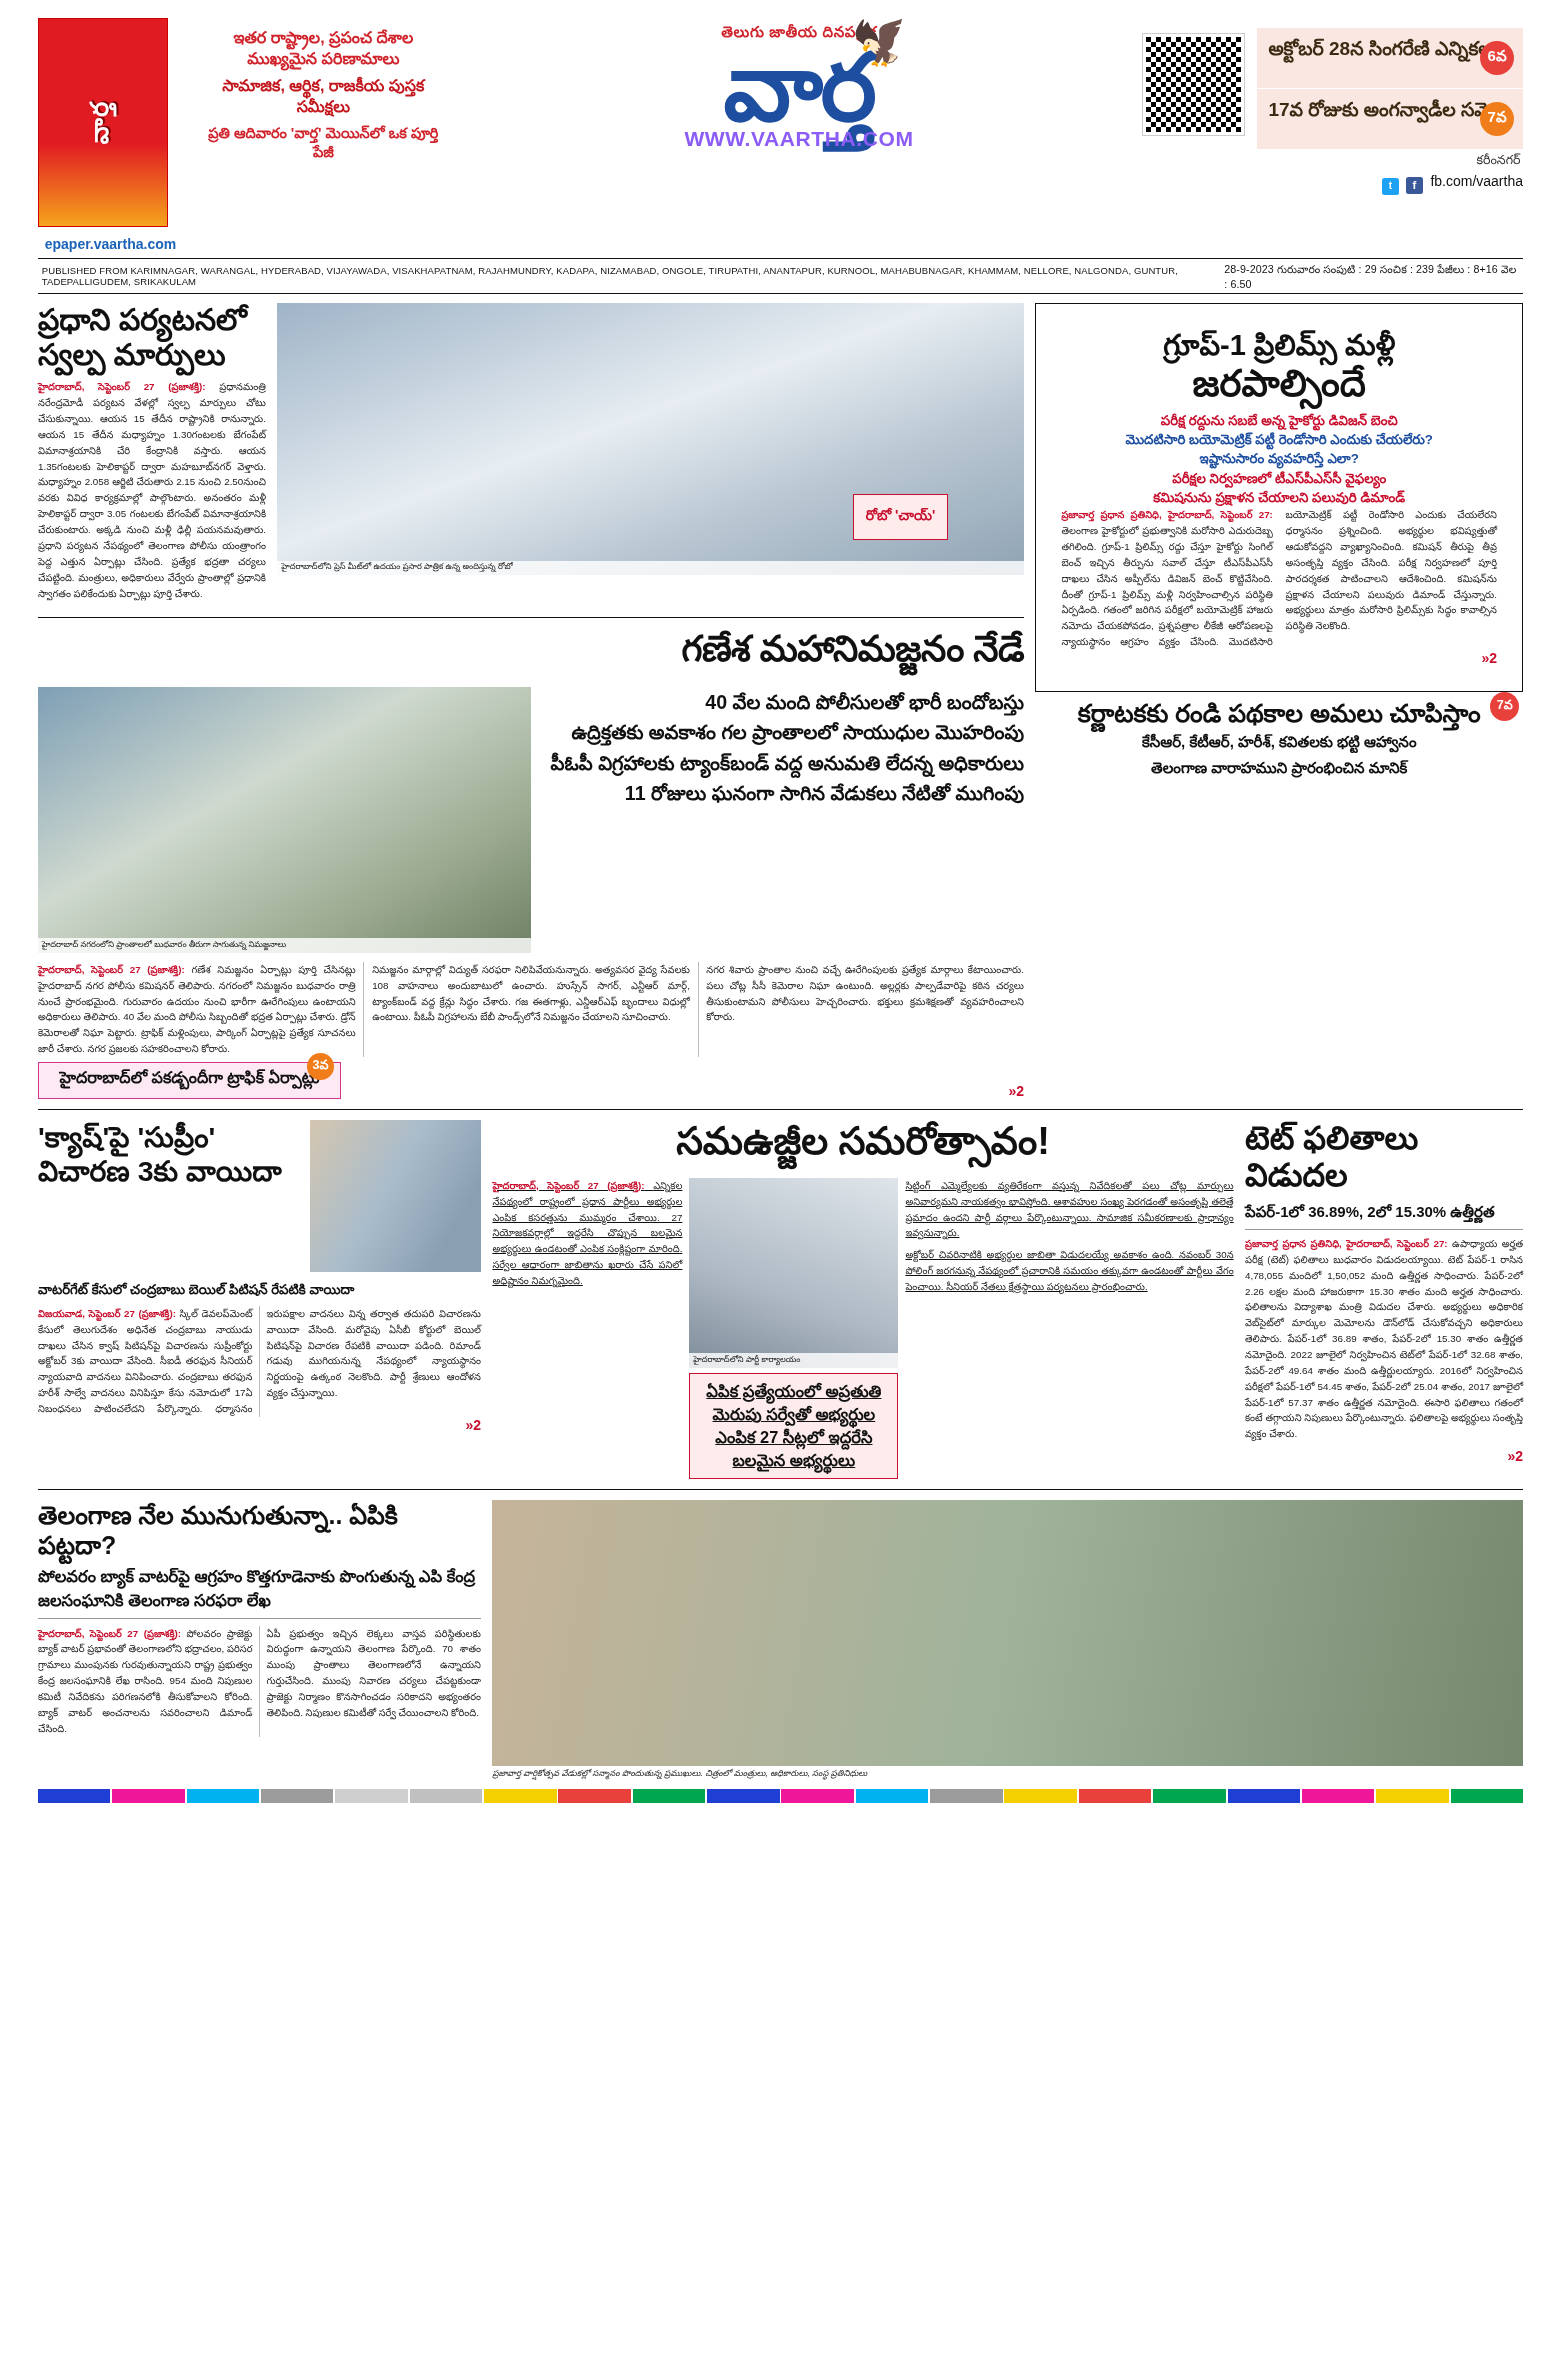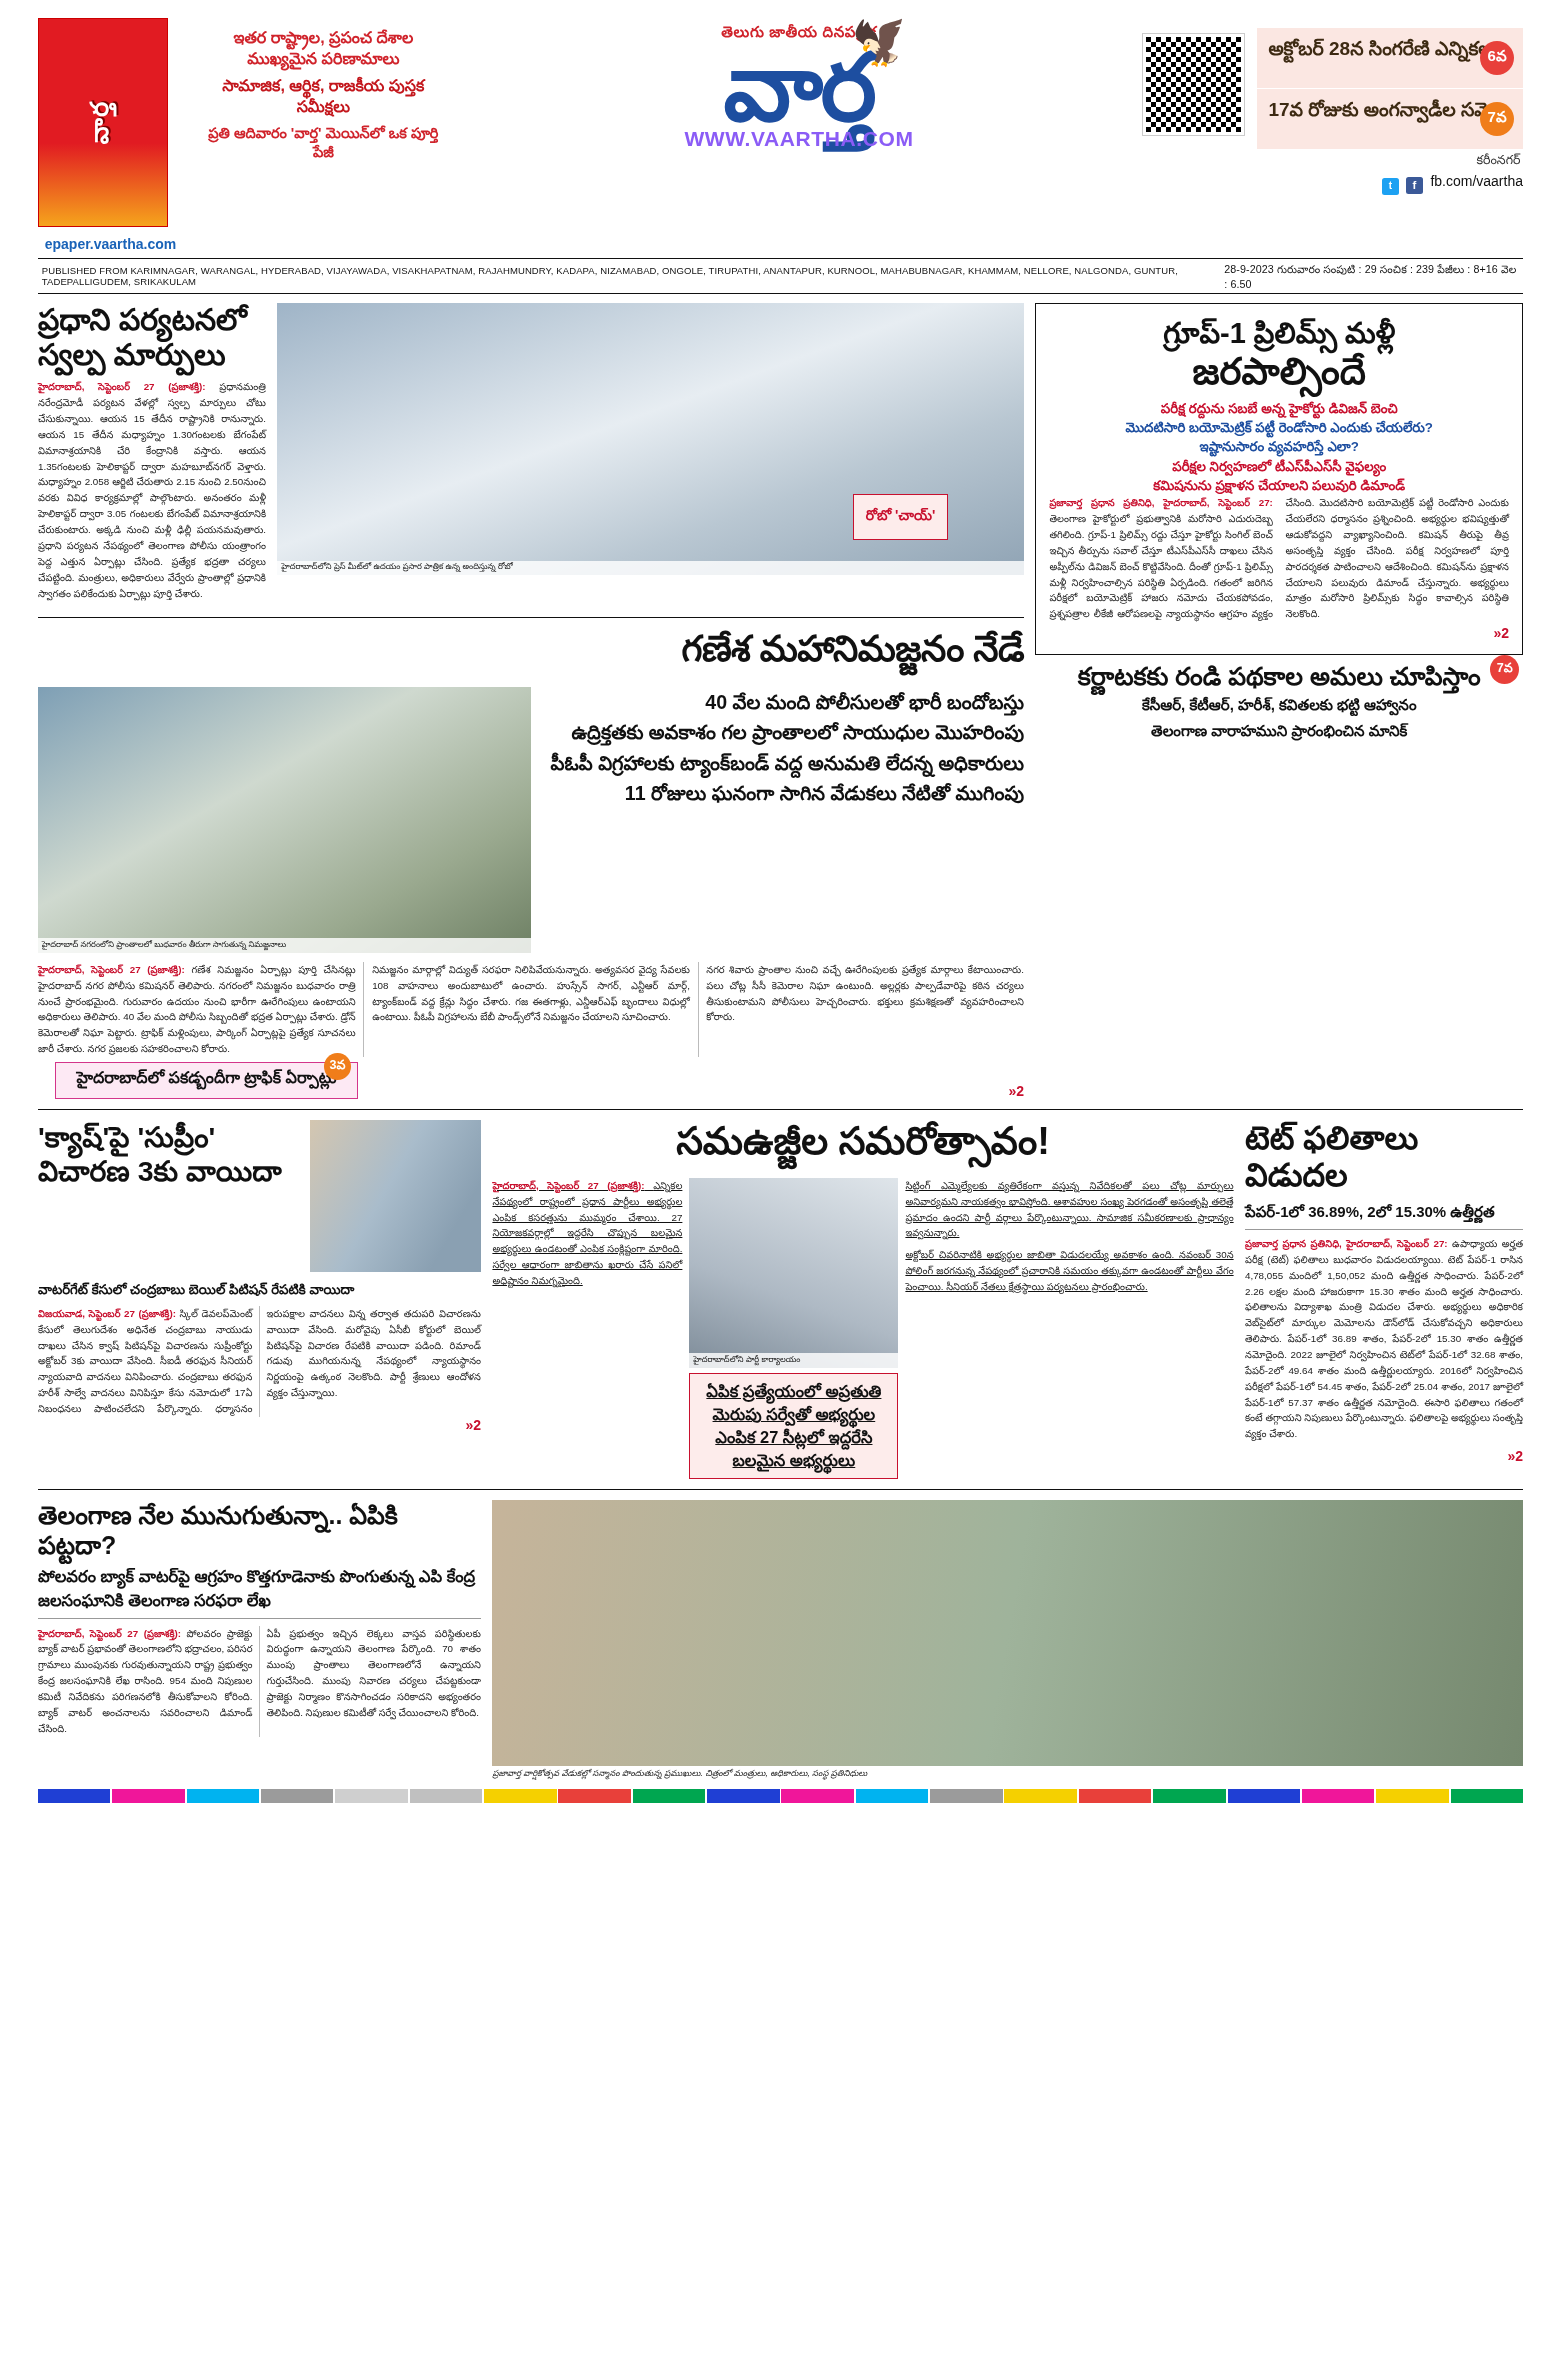--- a/index.html
+++ b/index.html
@@ -118,21 +118,21 @@
   .box-pink {
     border:1.3px solid #d4348a; background:#fde9f4; padding:6.3px 8.9px; text-align:center;
     font-size:16px; font-weight:bold; color:#111; position:relative; margin-top:5px;
   }
   .box-pink .bdg {
     position:absolute; right:6.3px; top:-10px; width:26.6px; height:26.6px; border-radius:50%;
     background:#f07d1a; color:#fff; font-size:12.6px; display:flex; align-items:center; justify-content:center; font-weight:bold;
   }
 
   
-  .g1 { border:1.3px solid #111; padding:13px; }
+  .g1 { border:1.3px solid #111; padding:25px; }
   .g1 h2 { margin:0; font-size:29px; font-weight:bold; text-align:center; line-height:1.16; color:#111; }
   .g1 h2 .big { display:block; font-size:37px; color:#111; }
   .g1 .sub { text-align:center; font-size:13.3px; font-weight:bold; color:#c8102e; margin-top:5px; line-height:1.45; }
   .g1 .sub .blue { color:#1d4ea0; }
   .g1-photo { height:190px; margin:7.6px 0 5px 0; }
 
   .kar { text-align:center; padding-top:6.3px; position:relative; }
   .kar h3 { margin:0; font-size:25px; font-weight:bold; line-height:1.2; }
   .kar .sub2 { font-size:15px; font-weight:bold; margin-top:5px; }
   .kar .bdg { position:absolute; right:3.8px; top:0; width:29px; height:29px; border-radius:50%;
@@ -269,21 +269,21 @@
           </div>
 
           <div class="cols3 body-text" style="margin-top:8.9px;">
             <p><span class="hl-red">హైదరాబాద్, సెప్టెంబర్ 27 (ప్రజాశక్తి):</span>
                <span>గణేశ నిమజ్జనం ఏర్పాట్లు పూర్తి చేసినట్లు హైదరాబాద్ నగర పోలీసు కమిషనర్ తెలిపారు. నగరంలో నిమజ్జనం బుధవారం రాత్రి నుంచే ప్రారంభమైంది. గురువారం ఉదయం నుంచి భారీగా ఊరేగింపులు ఉంటాయని అధికారులు తెలిపారు. 40 వేల మంది పోలీసు సిబ్బందితో భద్రత ఏర్పాట్లు చేశారు. డ్రోన్ కెమెరాలతో నిఘా పెట్టారు. ట్రాఫిక్ మళ్లింపులు, పార్కింగ్ ఏర్పాట్లపై ప్రత్యేక సూచనలు జారీ చేశారు. నగర ప్రజలకు సహకరించాలని కోరారు.</span></p>
             <p>నిమజ్జనం మార్గాల్లో విద్యుత్ సరఫరా నిలిపివేయనున్నారు. అత్యవసర వైద్య సేవలకు 108 వాహనాలు అందుబాటులో ఉంచారు. హుస్సేన్ సాగర్, ఎన్టీఆర్ మార్గ్, ట్యాంక్‌బండ్ వద్ద క్రేన్లు సిద్ధం చేశారు. గజ ఈతగాళ్లు, ఎన్డీఆర్ఎఫ్ బృందాలు విధుల్లో ఉంటాయి. పీఓపీ విగ్రహాలను బేబీ పాండ్స్‌లోనే నిమజ్జనం చేయాలని సూచించారు.</p>
             <p>నగర శివారు ప్రాంతాల నుంచి వచ్చే ఊరేగింపులకు ప్రత్యేక మార్గాలు కేటాయించారు. పలు చోట్ల సీసీ కెమెరాల నిఘా ఉంటుంది. అల్లర్లకు పాల్పడేవారిపై కఠిన చర్యలు తీసుకుంటామని పోలీసులు హెచ్చరించారు. భక్తులు క్రమశిక్షణతో వ్యవహరించాలని కోరారు.</p>
           </div>
 
           <div style="display:flex;gap:10px;align-items:flex-end;">
-            <div style="flex:0 0 303px;margin-left:17px;">
+            <div style="flex:0 0 303px;">
               <div class="box-pink">
                 <span class="bdg">3వ</span>
                 <span>హైదరాబాద్‌లో పకడ్బందీగా ట్రాఫిక్ ఏర్పాట్లు</span>
               </div>
             </div>
             <div style="flex:1;"></div>
             <div class="more" style="flex:0 0 57px;">
               »<span>2</span>
             </div>
           </div>

